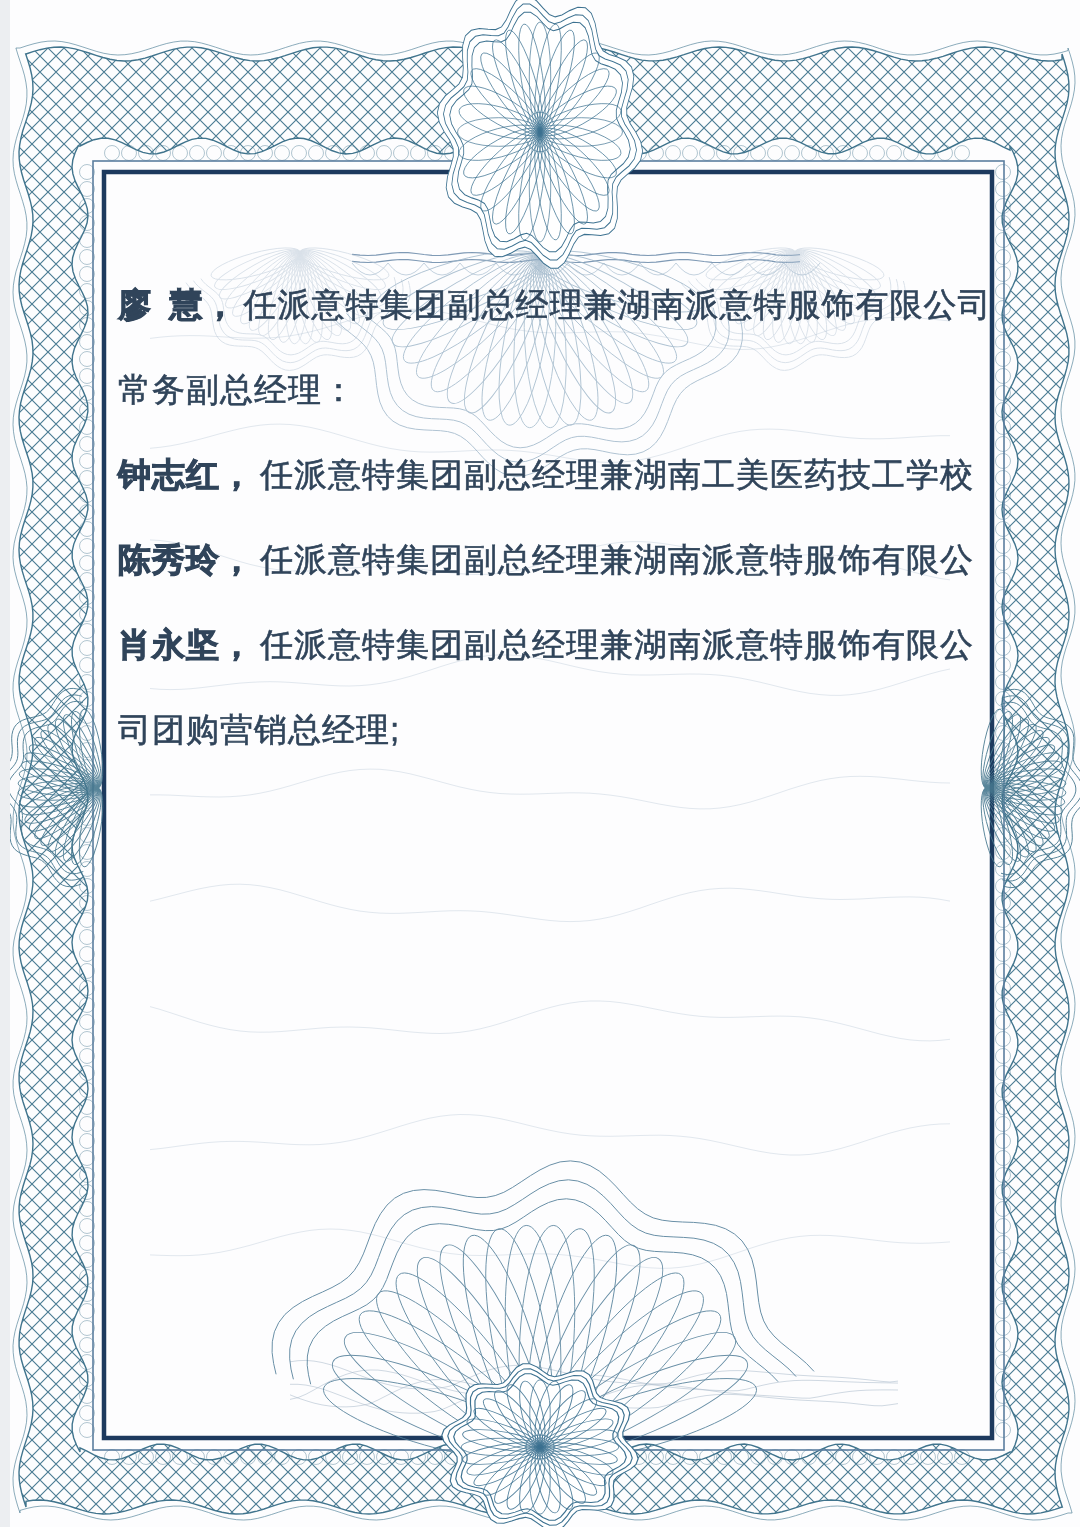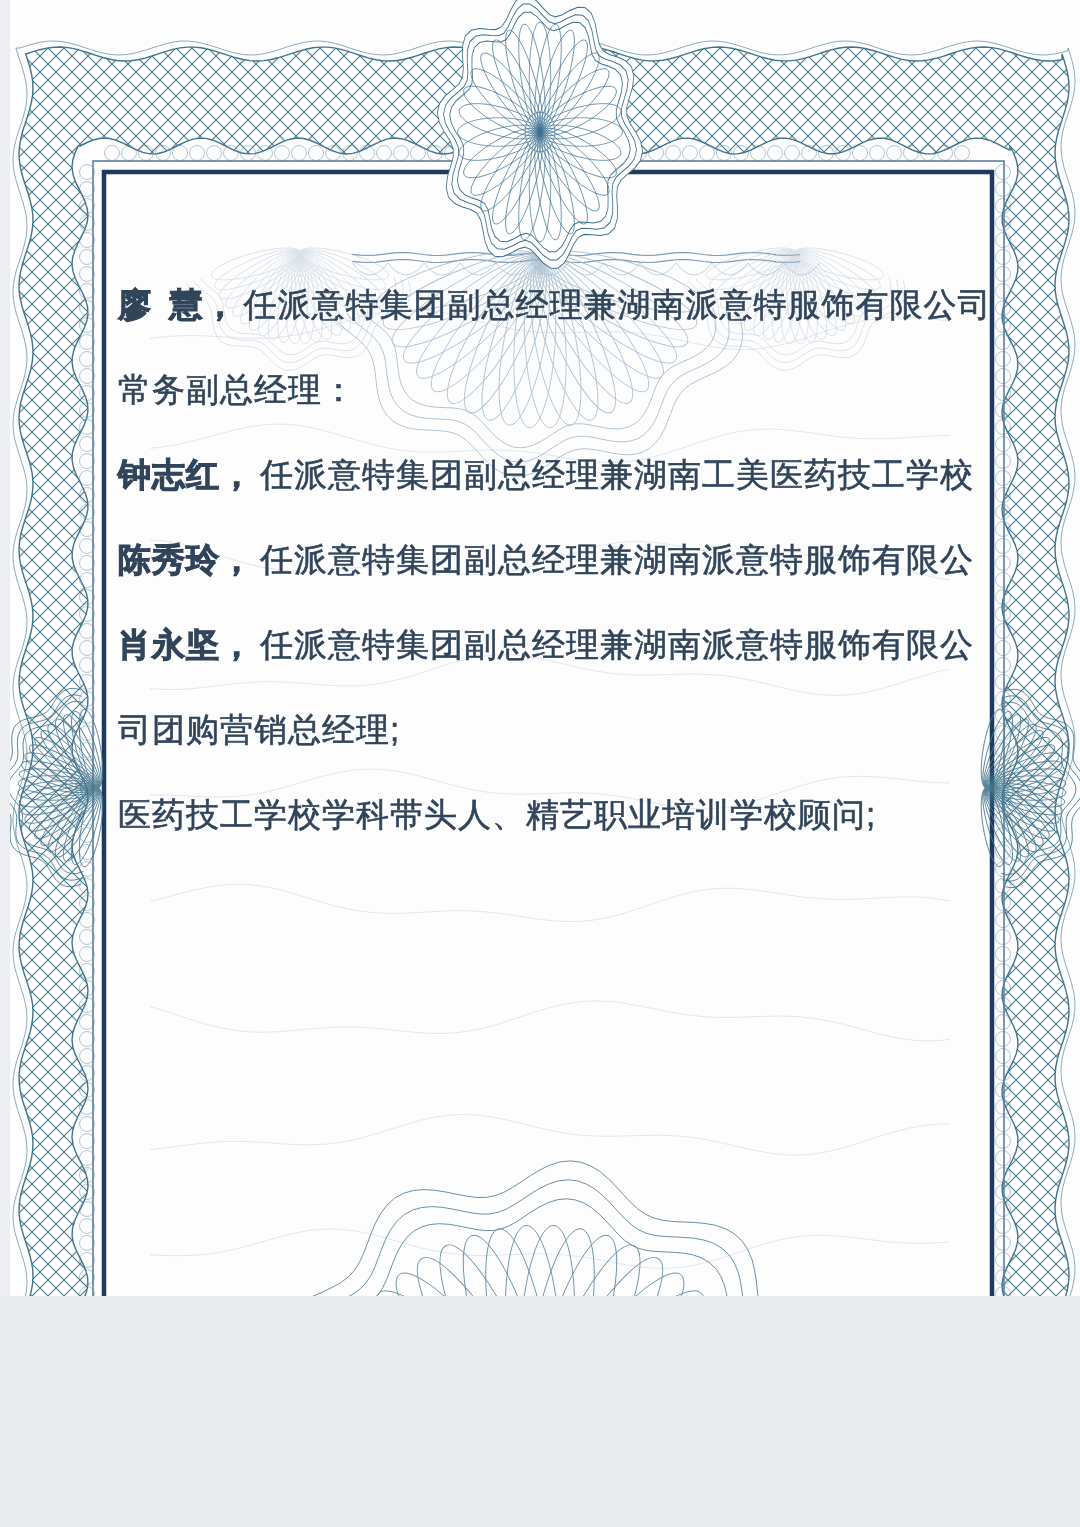--- a/index.html
+++ b/index.html
@@ -1,17 +1,17 @@
 <!DOCTYPE html>
 <html><head>
 <meta charset="utf-8">
 <style>
   html,body{margin:0;padding:0;background:#e9ebee;}
   .page{
-    position:relative;width:1080px;height:1296px;background:var(--bg,#fdfdfe);
+    position:relative;width:1080px;height:1527px;background:var(--bg,#fdfdfe);
     overflow:hidden;font-family:"Liberation Sans","DejaVu Sans",sans-serif;
   }
   .page::before{content:"";position:absolute;left:0;top:0;width:10px;height:100%;
     background:#eceef1;z-index:3;}
   #deco{position:absolute;left:0;top:0;width:1080px;height:1527px;z-index:1;}
   .text-block{
     position:absolute;left:118px;top:262px;width:866px;z-index:2;
     color:var(--text,#30445a);font-size:33px;letter-spacing:1px;
     -webkit-text-stroke:.6px currentColor;
   }
@@ -553,15 +553,14 @@
         <circle cx="0" cy="0" r="13.139999999999999" fill="none" stroke="#3c7190" stroke-width="0.8" opacity="0.8"></circle>
       </g>
     </svg>
   <div id="text-block" class="text-block">
       <div class="line"><span class="nm">廖 慧，</span><span>任派意特集团副总经理兼湖南派意特服饰有限公司</span></div>
       <div class="line">常务副总经理：</div>
       <div class="line"><span class="nm">钟志红，</span><span>任派意特集团副总经理兼湖南工美医药技工学校</span></div>
       <div class="line"><span class="nm">陈秀玲，</span><span>任派意特集团副总经理兼湖南派意特服饰有限公</span></div>
       <div class="line"><span class="nm">肖永坚，</span><span>任派意特集团副总经理兼湖南派意特服饰有限公</span></div>
       <div class="line">司团购营销总经理;</div>
-      <div class="line">医药技工学校学科带头人、精艺职业培训学校顾问;</div>
     </div>
 </div>
 
 </body></html>

